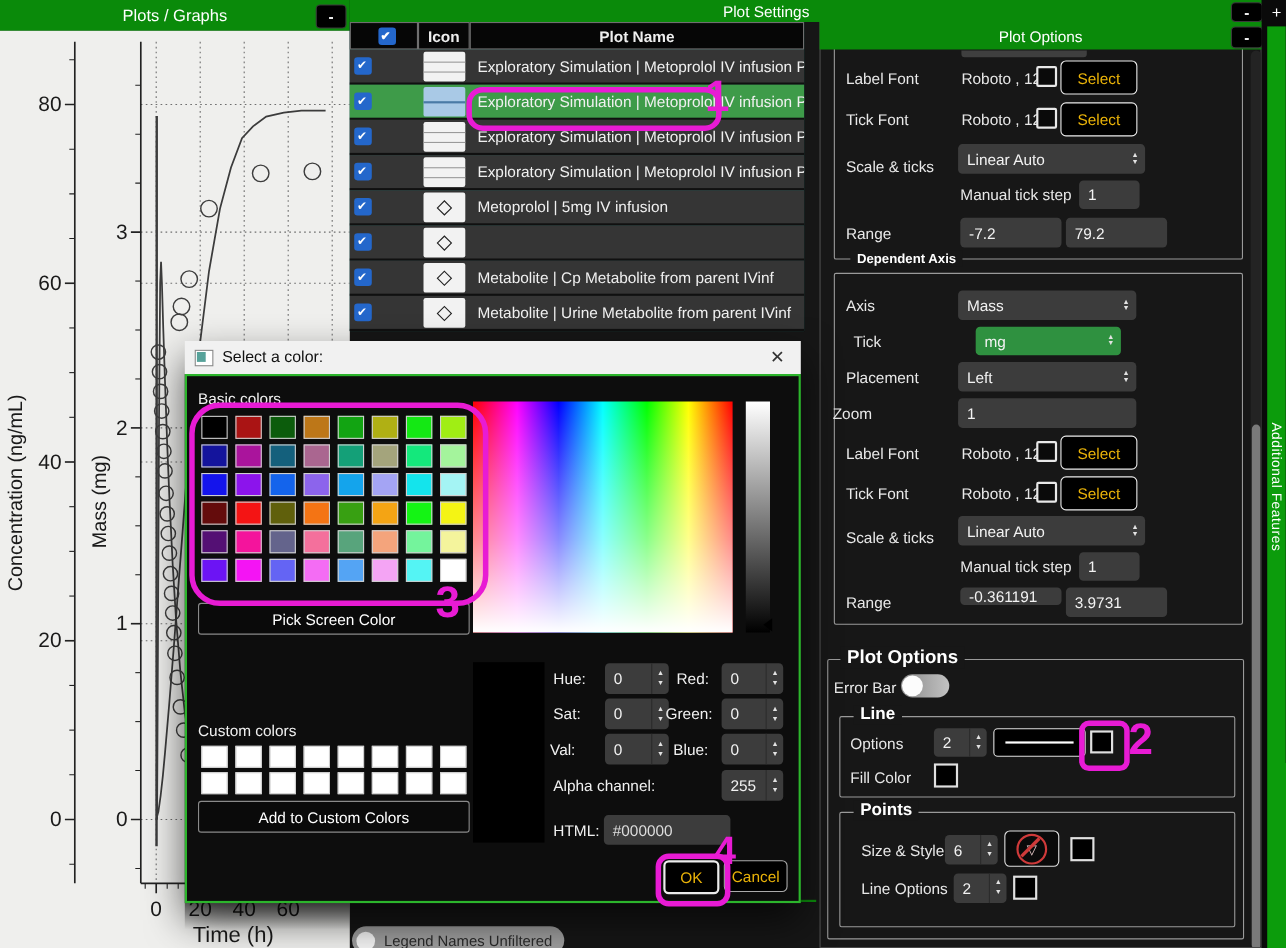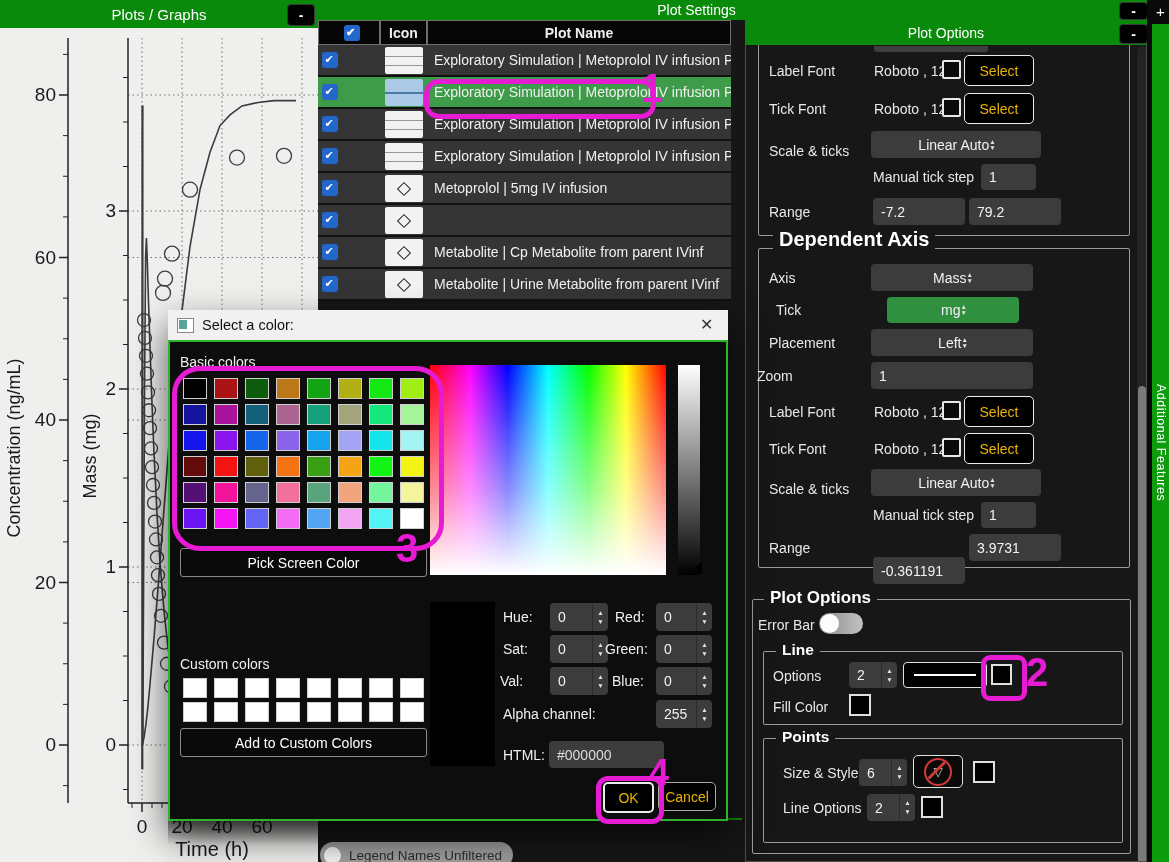--- a/index.html
+++ b/index.html
@@ -28,21 +28,21 @@
   .iconcell.lines::before{top:9px;} .iconcell.lines::after{top:18px;}
   .iconcell.sel2{background:#a9c9e6;} .iconcell.sel2::before{content:"";position:absolute;left:0;right:0;top:13px;height:2px;background:#4a7aa6;}
   .diamond{width:8px;height:8px;border:1.2px solid #222;transform:rotate(45deg);margin:9px auto;}
   
   #po-panel{background:#171717;border:1px solid #4d4d4d;box-sizing:border-box;overflow:hidden;}
   .gb{border:1px solid #9a9a9a;border-radius:2px;}
   .gbt{background:#171717;padding:0 6px;font-weight:bold;color:#fff;}
   .lbl{color:#e8e8e8;font-size:14px;white-space:nowrap;}
   .inp{background:#3c3c3c;color:#f2f2f2;font-size:14px;border-radius:4px;display:flex;align-items:center;
        padding-left:8px;box-sizing:border-box;}
-  .dd{justify-content:center;padding-right:6px;}
+  .dd{justify-content:space-between;padding-right:6px;}
   .arrs{display:flex;flex-direction:column;align-items:center;line-height:0.85;}
   .arrs i{font-style:normal;font-size:6.5px;color:#e3e3e3;}
   .selbtn{background:#000;border:1.5px solid #ececec;border-radius:5px;color:#eab308;font-size:14px;
           display:flex;align-items:center;justify-content:center;}
   .wcb{width:15px;height:15px;background:#0a0a0a;border:2px solid #e8e8e8;border-radius:2px;}
   .spin{background:#3c3c3c;border-radius:4px;display:flex;align-items:stretch;color:#f2f2f2;font-size:14px;box-sizing:border-box;}
   .spin .val{flex:1;display:flex;align-items:center;padding-left:8px;}
   .spin .arrs{width:15px;border-left:1px solid #2b2b2b;justify-content:center;gap:3px;}
   .tgl{width:44px;height:21px;border-radius:11px;background:linear-gradient(90deg,#8a8a8a,#c2c2c2);position:relative;}
   .tgl .knob{position:absolute;left:1px;top:1px;width:19px;height:19px;border-radius:50%;background:#fcfcfc;}
@@ -347,21 +347,21 @@
     </div>
     <div class="lbl abs" style="left:23px;top:122px;">Scale &amp; ticks</div>
     <div class="lbl abs" style="left:127px;top:148px;">Manual tick step</div>
     <div class="inp abs" style="left:235px;top:143px;width:55px;height:26px;">1</div>
 
     <div class="lbl abs" style="left:23px;top:183px;">Range</div>
     <div class="inp abs" style="left:127px;top:177px;width:92px;height:27px;">-7.2</div>
     <div class="inp abs" style="left:223px;top:177px;width:92px;height:27px;">79.2</div>
 
     <div class="gb abs" style="left:12px;top:227px;width:370px;height:318px;"></div>
-    <div class="gbt abs" style="left:27px;top:207px;font-size:20px;">Dependent Axis</div>
+    <div class="gbt abs" style="left:27px;top:207px;font-size:12px;">Dependent Axis</div>
 
     <div class="lbl abs" style="left:23px;top:249px;">Axis</div>
     <div class="inp dd abs" style="left:125px;top:243px;width:162px;height:27px;">
       <span>Mass</span>
       <span class="arrs">
           <i>▲</i>
           <i>▼</i>
         </span>
     </div>
     <div class="lbl abs" style="left:30px;top:281px;">Tick</div>
@@ -398,21 +398,21 @@
       <span class="arrs">
           <i>▲</i>
           <i>▼</i>
         </span>
     </div>
     <div class="lbl abs" style="left:23px;top:460px;">Scale &amp; ticks</div>
     <div class="lbl abs" style="left:127px;top:486px;">Manual tick step</div>
     <div class="inp abs" style="left:235px;top:481px;width:55px;height:26px;">1</div>
 
     <div class="lbl abs" style="left:23px;top:519px;">Range</div>
-    <div class="inp abs" style="left:127px;top:536px;width:92px;height:27px;">-0.361191</div>
+    <div class="inp abs" style="left:127px;top:513px;width:92px;height:16px;">-0.361191</div>
     <div class="inp abs" style="left:223px;top:513px;width:92px;height:27px;">3.9731</div>
 
     <div class="gb abs" style="left:6px;top:578px;width:377px;height:253px;"></div>
     <div class="gbt abs" style="left:18px;top:567px;font-size:17px;">Plot Options</div>
 
     <div class="lbl abs" style="left:12px;top:596px;">Error Bar</div>
     <div class="tgl abs" style="left:73px;top:592px;">
         <div class="knob"></div>
       </div>
 

